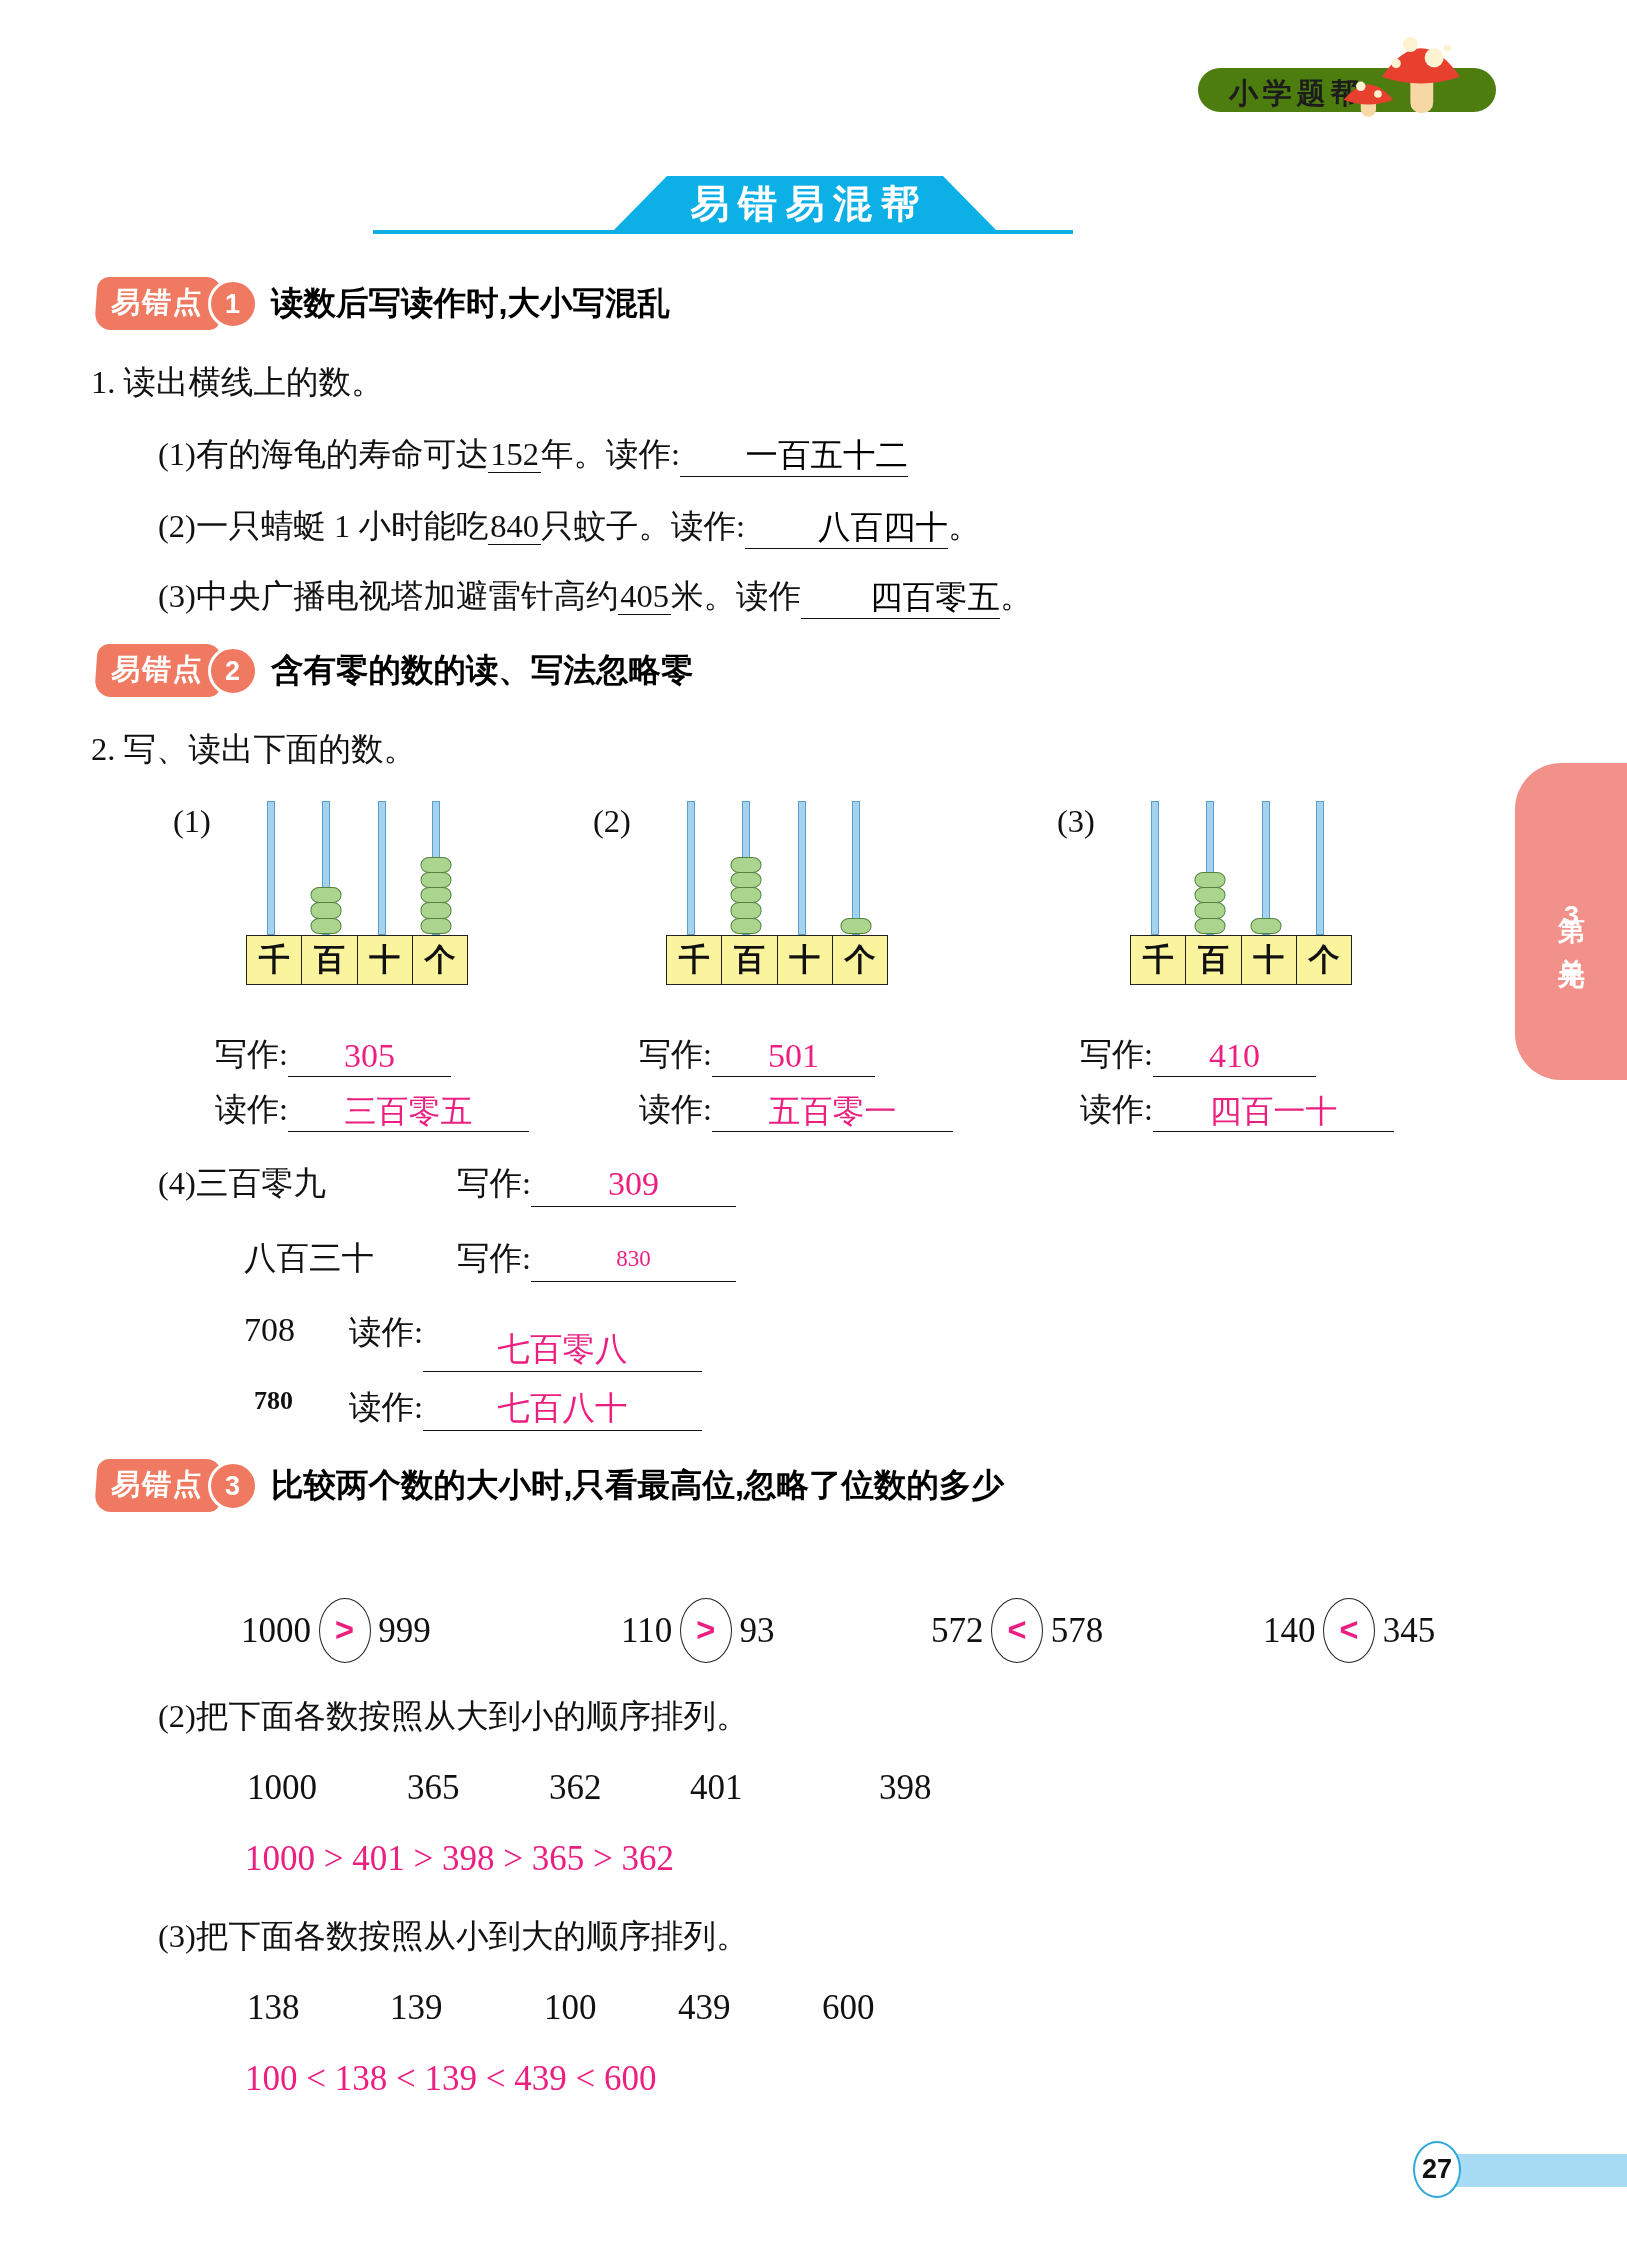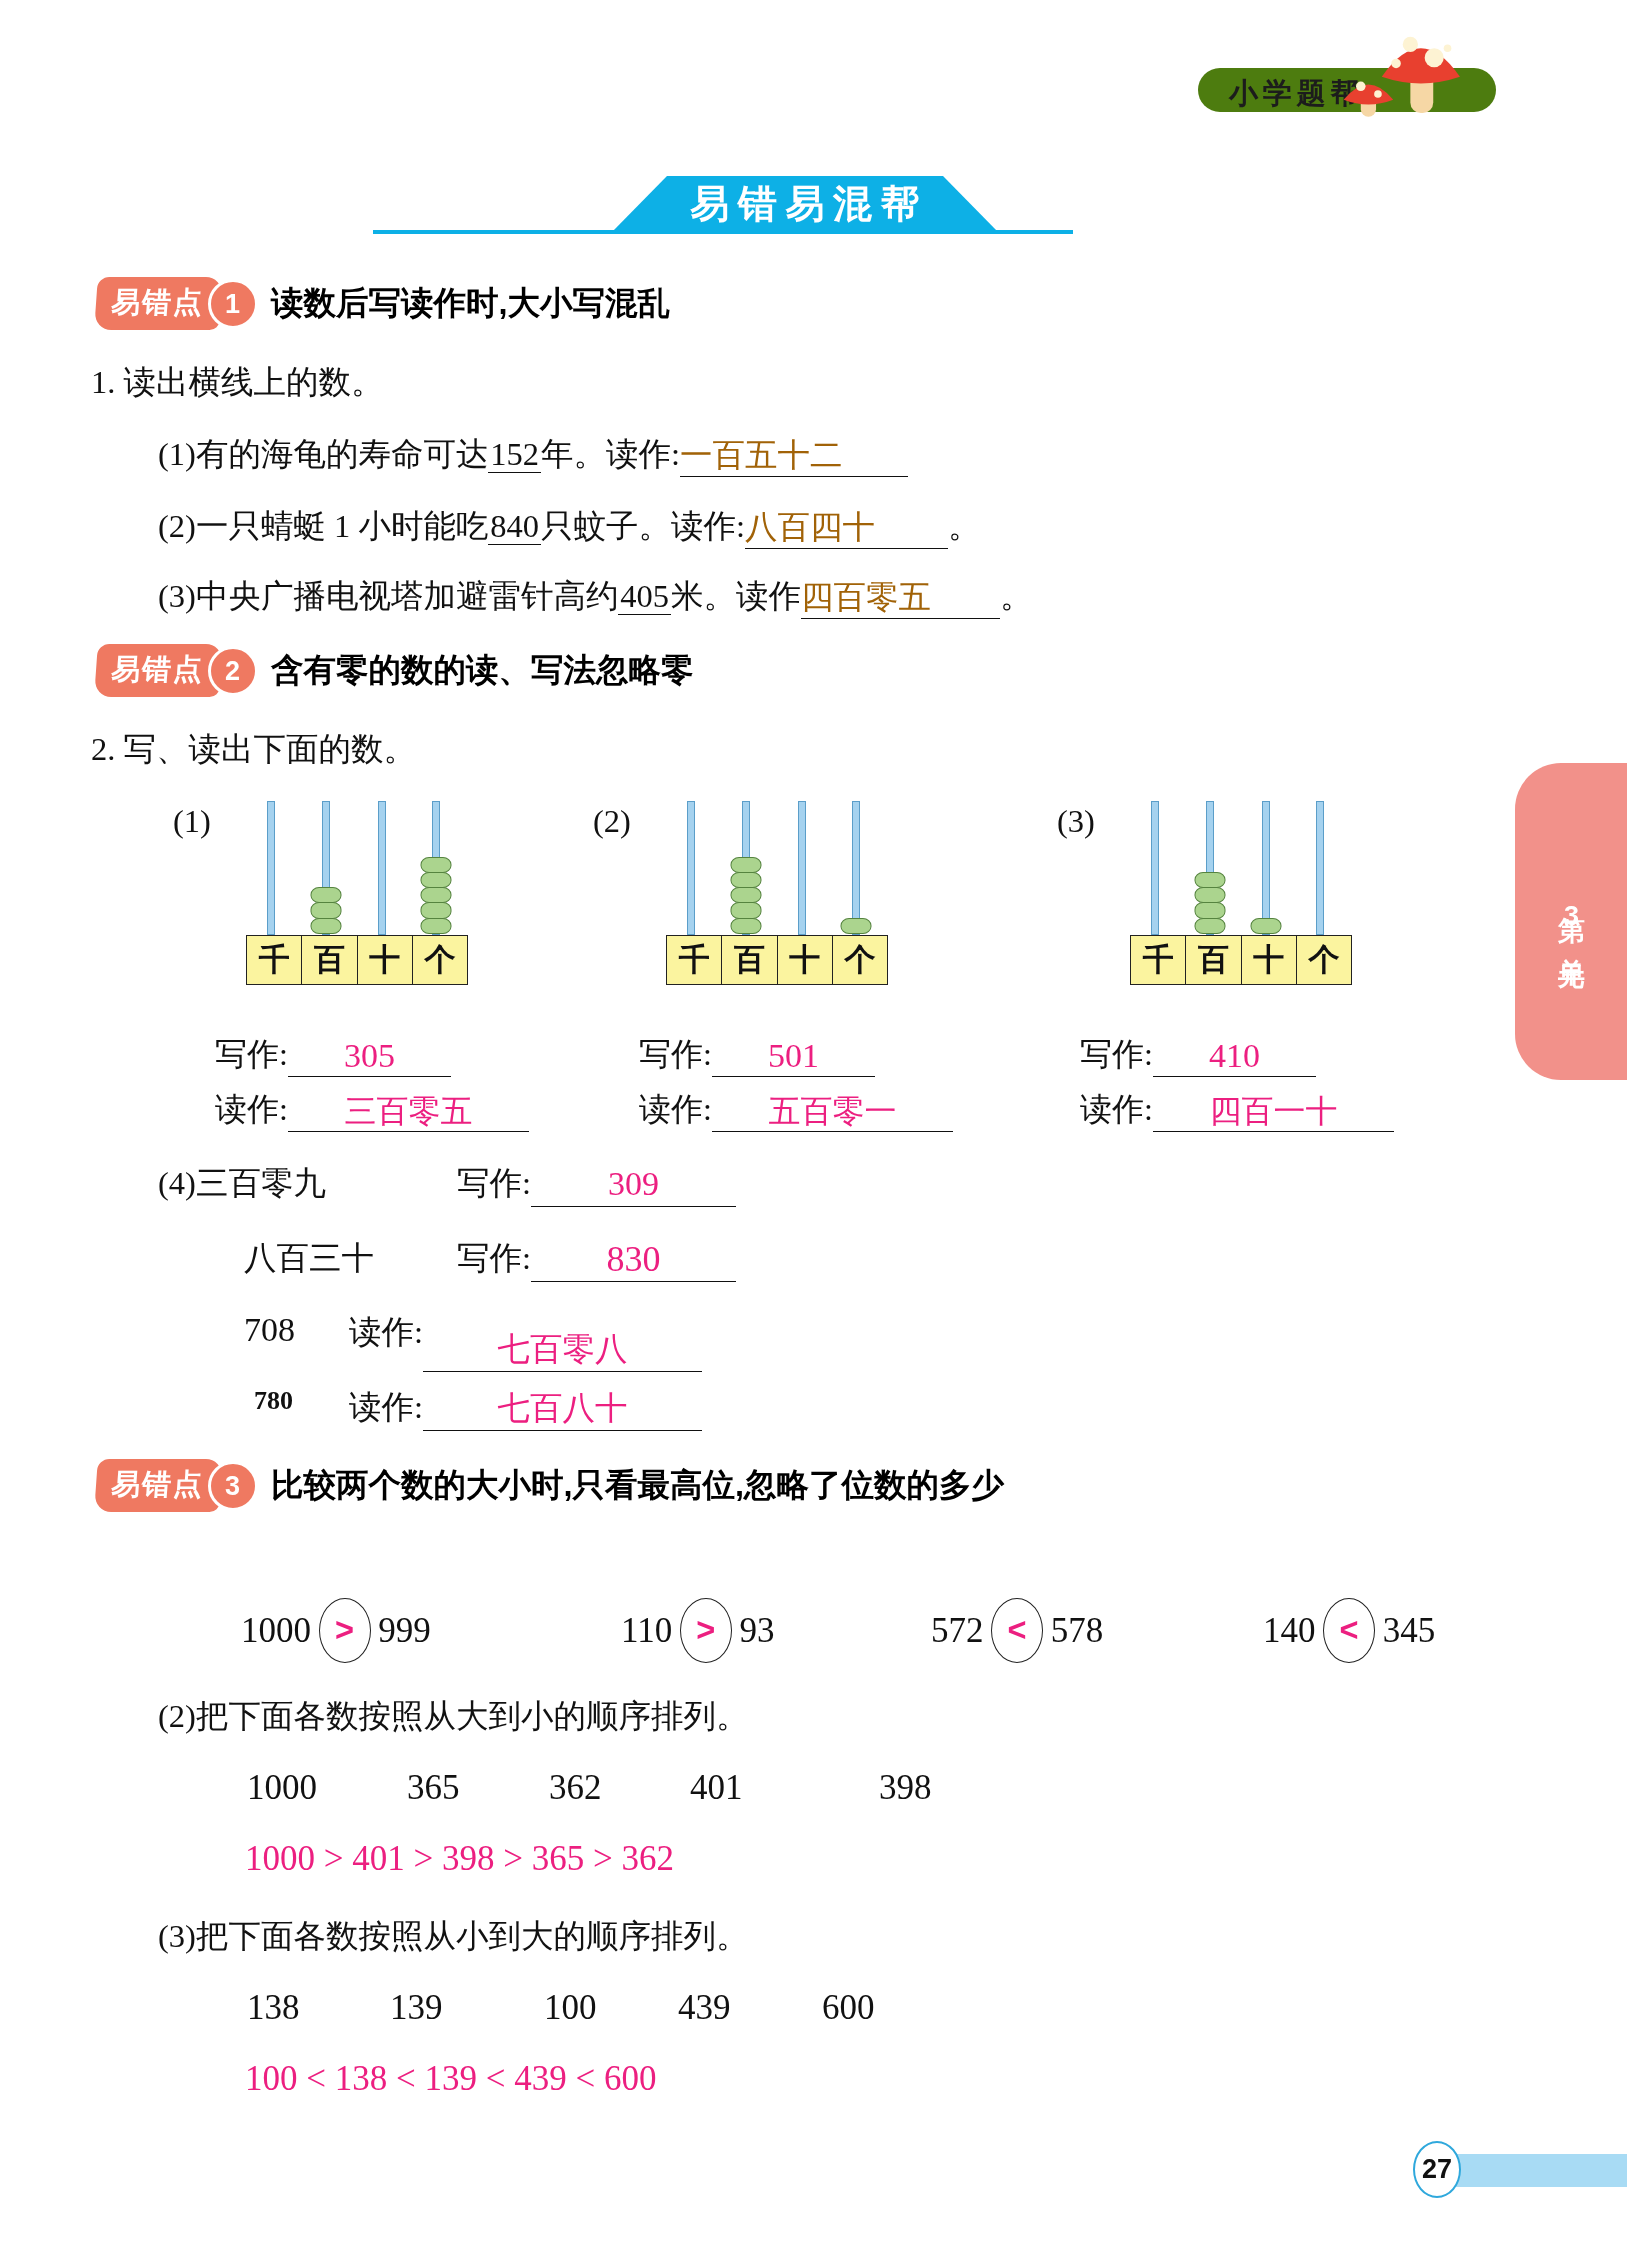--- a/index.html
+++ b/index.html
@@ -33,22 +33,22 @@
   .sec1{top:278px;} .sec2{top:645px;} .sec3{top:1460px;}
 
   
   .qlabel{position:absolute;left:91px;font-size:32.5px;white-space:nowrap;}
   .q1label{top:361px;} .q2label{top:728px;} .q3label{top:1535px;}
   .p2label{left:158px;top:1695px;} .p3label{left:158px;top:1915px;}
 
   .qitem{position:absolute;left:158px;font-size:32.5px;white-space:nowrap;}
   .qi1{top:433px;} .qi2{top:505px;} .qi3{top:575px;}
   .unum{border-bottom:1.9px solid #111;padding:0 1.9px;}
-  .ansline{display:inline-block;border-bottom:1.9px solid #111;text-align:left;
-           color:#a16207;vertical-align:bottom;line-height:42px;}
+  .ansline{display:inline-block;border-bottom:1.9px solid #111;text-align:right;
+           color:#000000;vertical-align:bottom;line-height:42px;}
   .qi1 .ansline{min-width:228px;} .qi2 .ansline{min-width:203px;} .qi3 .ansline{min-width:199px;}
 
   
   .abacus{position:absolute;top:801px;width:222px;height:184px;}
   .ab1{left:246px;} .ab2{left:666px;} .ab3{left:1130px;}
   .ab-index{position:absolute;left:-73px;top:1.9px;font-size:32.5px;}
   .rod{position:absolute;top:0;width:7.6px;height:134px;background:#a5d2ef;border:1px solid #5b9ec9;box-sizing:border-box;}
   .rod.r1{left:21px;} .rod.r2{left:76px;} .rod.r3{left:132px;} .rod.r4{left:186px;}
   .beads{position:absolute;bottom:0;left:50%;transform:translateX(-50%);display:flex;flex-direction:column;}
   .bead{width:31px;height:16.3px;background:#abd48e;border:1.9px solid #55833f;border-radius:8.6px/7.6px;
@@ -66,21 +66,21 @@
   .wr-c1{left:215px;} .wr-c2{left:639px;} .wr-c3{left:1080px;}
   .w-row{top:1011px;} .r-row{top:1088px;}
   .num-ans{font-size:34px;}
 
   
   .p4-row{position:absolute;left:0;width:100%;height:48px;font-size:32.5px;}
   .p4-row span{position:absolute;white-space:nowrap;}
   .p4-row .line{border-bottom:1.9px solid #111;text-align:center;color:#ec1f80;height:44px;line-height:44px;}
   .p4-r1{top:1162px;} .p4-r2{top:1237px;} .p4-r3{top:1311px;} .p4-r4{top:1386px;}
   .p4-r1 .pre{left:158px;} .p4-r1 .lab{left:457px;} .p4-r1 .line{left:531px;width:205px;font-size:34px;}
-  .p4-r2 .pre{left:244px;} .p4-r2 .lab{left:457px;} .p4-r2 .line{left:531px;width:205px;font-size:36px;}
+  .p4-r2 .pre{left:244px;} .p4-r2 .lab{left:457px;} .p4-r2 .line{left:531px;width:205px;font-size:23px;}
   .p4-r3 .pre{left:244px;font-size:34px;} .p4-r3 .lab{left:349px;} .p4-r3 .line{left:423px;width:279px;margin-top:16px;}
   .p4-r4 .pre{left:254px;font-size:26px;font-weight:bold;} .p4-r4 .lab{left:349px;} .p4-r4 .line{left:423px;width:279px;}
 
   
   .cmp-row{position:absolute;top:1598px;left:0;width:100%;height:67px;}
   .cmp{position:absolute;display:flex;align-items:center;font-size:35px;}
   .cmp .circ{width:50px;height:63px;border:1.9px solid #222;border-radius:50%;margin:0 7.6px;
         display:flex;align-items:center;justify-content:center;color:#ec1f80;font-weight:bold;
         font-size:32.5px;font-family:"Liberation Sans",sans-serif;}
   .cmp1{left:241px;} .cmp2{left:621px;} .cmp3{left:931px;} .cmp4{left:1263px;}

